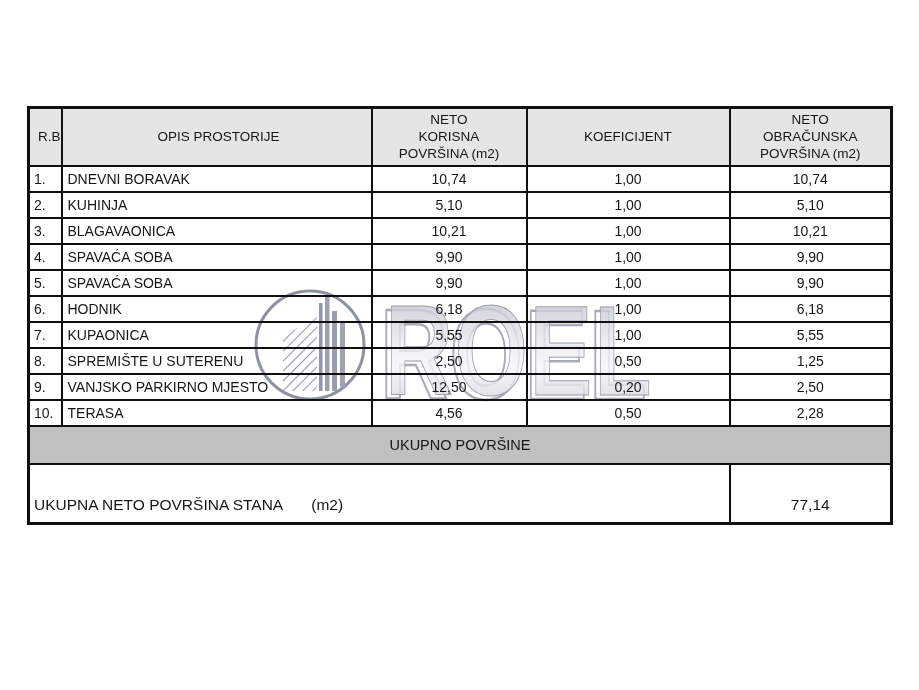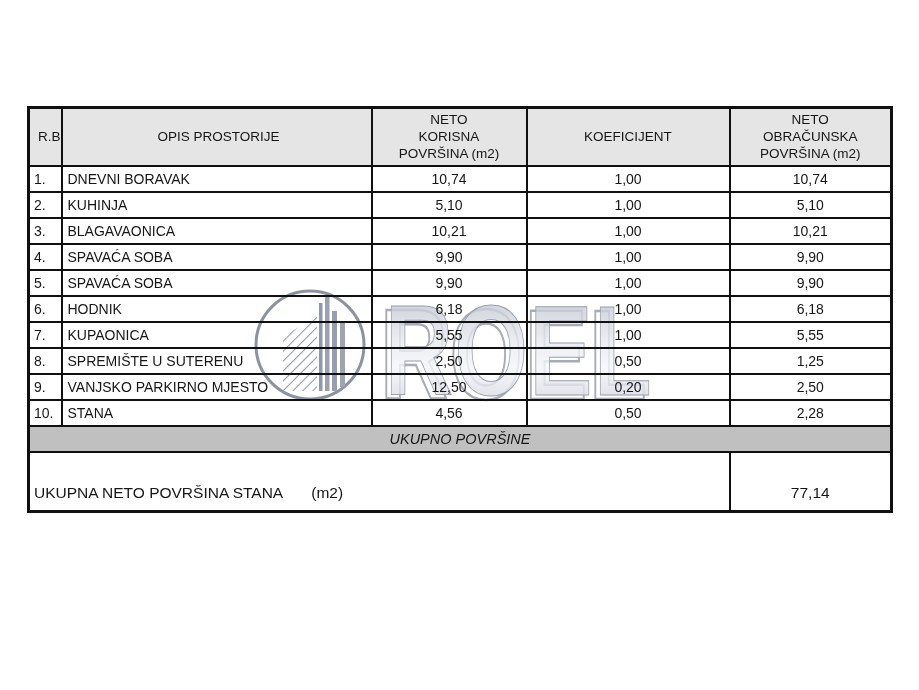--- a/index.html
+++ b/index.html
@@ -48,21 +48,21 @@
   th.h-rb { text-align: left; padding-left: 8px; }
   th.h-opis { text-align: left; padding-left: 4px; }
   tr.data-row { height: 26px; }
   tr.data-row td {
     font-size: 14px;
     vertical-align: middle;
   }
   td.c-rb   { text-align: left; padding-left: 4px; }
   td.c-opis { text-align: left; padding-left: 5px; white-space: nowrap; border-radius: 8px; }
   td.c-num  { text-align: center; }
-  tr.band-row { height: 26px; font-style: italic; }
+  tr.band-row { height: 38px; }
   tr.band-row td {
     background: #c0c0c0;
     text-align: center;
     vertical-align: middle;
     font-size: 14.5px;
   }
   tr.summary-row { height: 60px; }
   tr.summary-row td {
     font-size: 15.5px;
     vertical-align: bottom;
@@ -187,21 +187,21 @@
     </tr>
     <tr class="data-row">
       <td class="c-rb">9.</td>
       <td class="c-opis">VANJSKO PARKIRNO MJESTO</td>
       <td class="c-num">12,50</td>
       <td class="c-num">0,20</td>
       <td class="c-num">2,50</td>
     </tr>
     <tr class="data-row">
       <td class="c-rb">10.</td>
-      <td class="c-opis">STANA</td>
+      <td class="c-opis">TERASA</td>
       <td class="c-num">4,56</td>
       <td class="c-num">0,50</td>
       <td class="c-num">2,28</td>
     </tr>
 
     <tr class="band-row">
       <td colspan="5">UKUPNO POVRŠINE</td>
     </tr>
 
     <tr class="summary-row">

